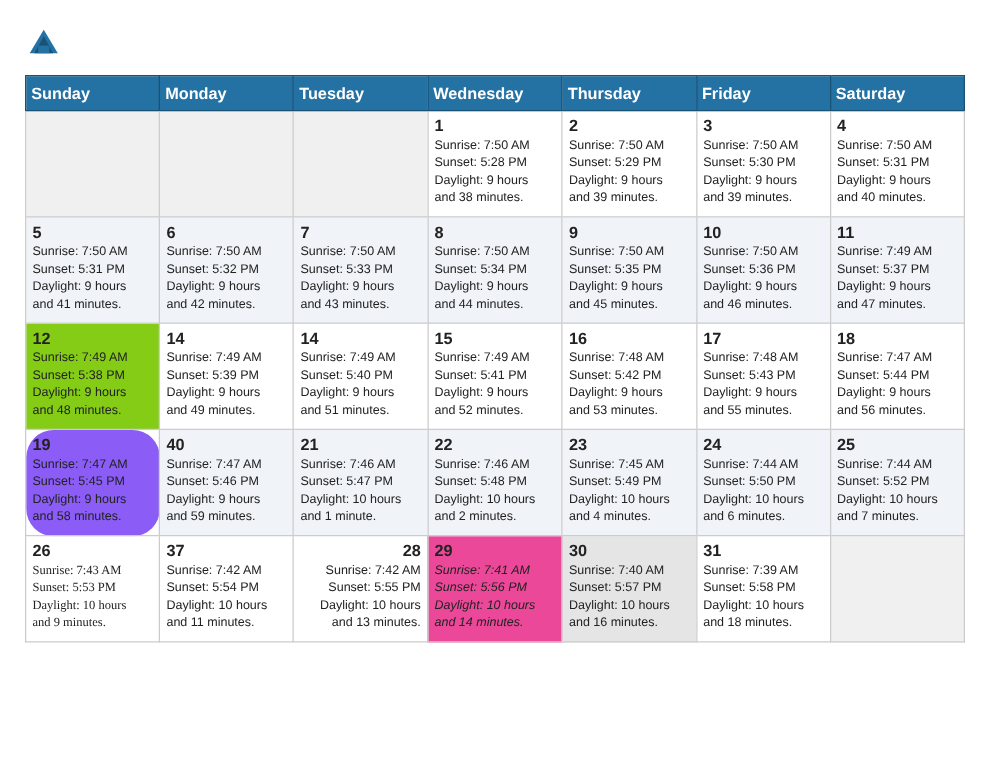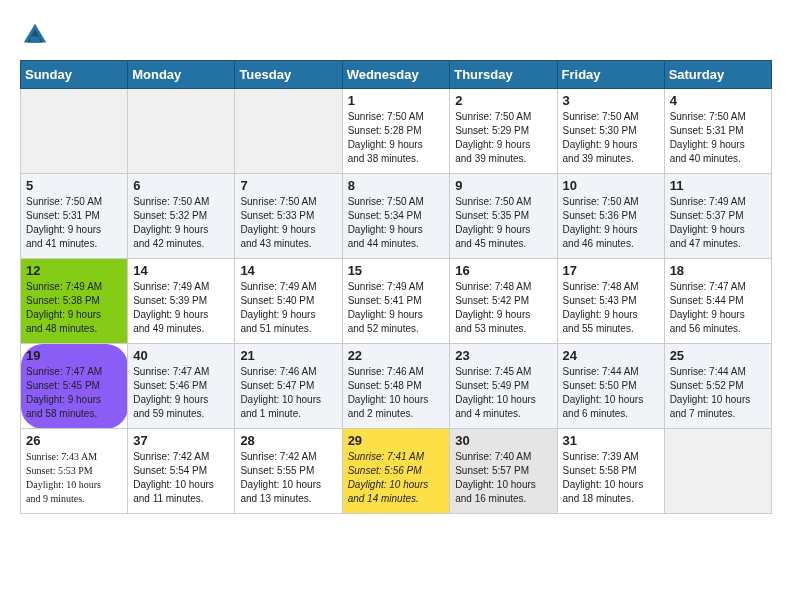--- a/index.html
+++ b/index.html
@@ -327,28 +327,28 @@
 Daylight: 10 hours
 and 9 minutes.</div>
         </td>
         <td style="background: rgb(255, 255, 255);">
           <div class="day-number">37</div>
           <div class="day-info" style="white-space: pre-line;">Sunrise: 7:42 AM
 Sunset: 5:54 PM
 Daylight: 10 hours
 and 11 minutes.</div>
         </td>
-        <td style="background: rgb(255, 255, 255);">
+        <td style="background: rgb(255, 255, 255); text-align: right;">
           <div class="day-number">28</div>
           <div class="day-info" style="white-space: pre-line;">Sunrise: 7:42 AM
 Sunset: 5:55 PM
 Daylight: 10 hours
 and 13 minutes.</div>
         </td>
-        <td style="background: #fde047;">
+        <td style="background: #ec4899;">
           <div class="day-number">29</div>
           <div class="day-info" style="white-space: pre-line; font-style: italic;">Sunrise: 7:41 AM
 Sunset: 5:56 PM
 Daylight: 10 hours
 and 14 minutes.</div>
         </td>
         <td style="background: #e5e5e5; margin-top: 12px;">
           <div class="day-number">30</div>
           <div class="day-info" style="white-space: pre-line;">Sunrise: 7:40 AM
 Sunset: 5:57 PM

